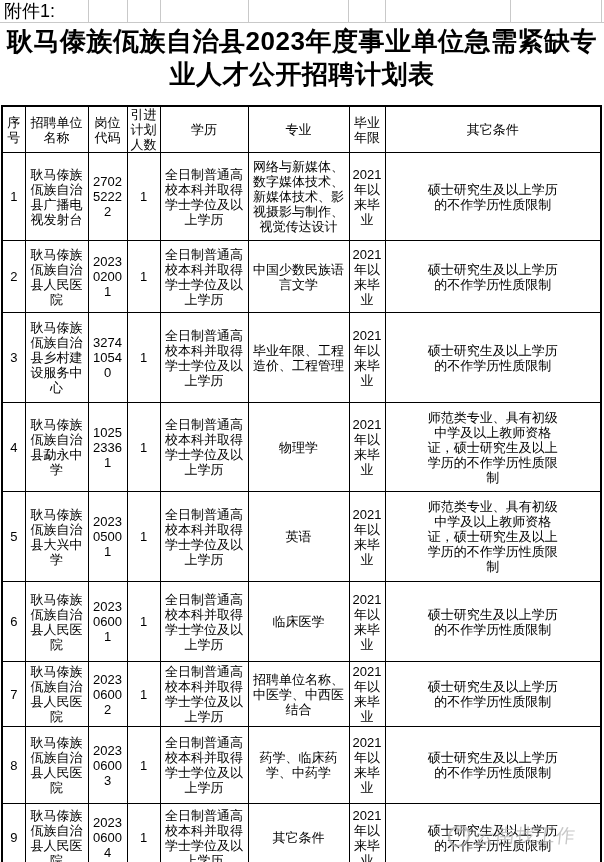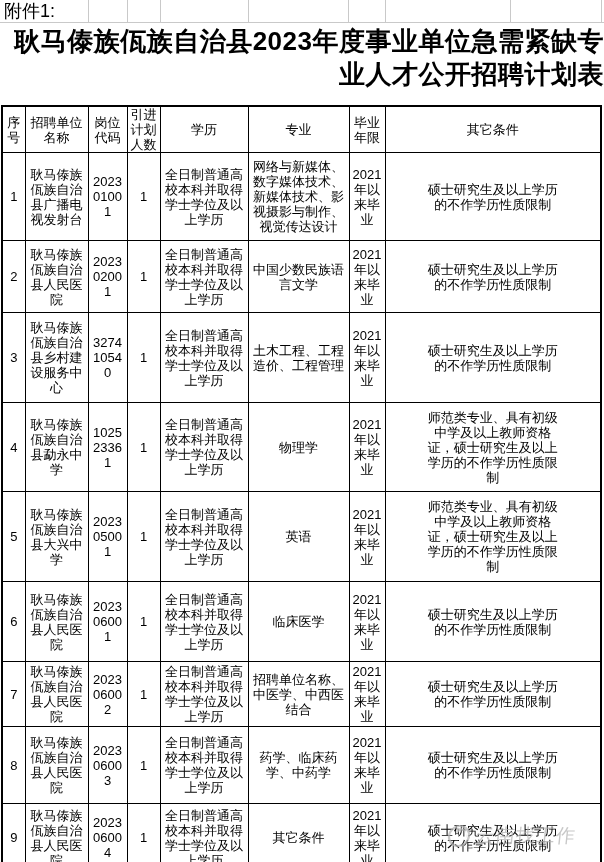--- a/index.html
+++ b/index.html
@@ -8,21 +8,21 @@
     font-family:"Liberation Sans", sans-serif; color:#000; overflow:hidden;
   }
   
   .top-strip { position:absolute; top:0; left:0; width:604px; height:22px; }
   .attach-label { position:absolute; top:2px; left:4px; font-size:18px; line-height:19px; }
   .vline { position:absolute; top:0; width:1px; height:22px; background:#c9c9c9; }
   .hline { position:absolute; top:22px; left:0; width:604px; height:1px; background:#c9c9c9; }
 
   .title {
     position:absolute; top:25px; left:0; width:604px;
-    text-align:right; font-weight:bold; font-size:26px; line-height:33px;
+    text-align:center; font-weight:bold; font-size:26px; line-height:33px;
     letter-spacing:0.5px;
   }
 
   table.plan {
     position:absolute; top:105px; left:1px; width:601px;
     border-collapse:collapse; table-layout:fixed;
     border:2px solid #000;
   }
   table.plan th, table.plan td {
     border:1px solid #000; font-weight:normal;
@@ -88,21 +88,21 @@
           <th>学历</th>
           <th>专业</th>
           <th>毕业年限</th>
           <th>其它条件</th>
         </tr>
       </thead>
     <tbody>
         <tr>
           <td class="col-no">1</td>
           <td class="col-unit">耿马傣族佤族自治县广播电视发射台</td>
-          <td class="col-code">202301001</td>
+          <td class="col-code">270252222</td>
           <td class="col-count">1</td>
           <td class="col-education">全日制普通高校本科并取得学士学位及以上学历</td>
           <td class="col-major">网络与新媒体、数字媒体技术、新媒体技术、影视摄影与制作、视觉传达设计</td>
           <td class="col-grad_year">2021年以来毕业</td>
           <td class="col-other"><span class="wrapcap">硕士研究生及以上学历的不作学历性质限制</span></td>
         </tr>
         <tr>
           <td class="col-no">2</td>
           <td class="col-unit">耿马傣族佤族自治县人民医院</td>
           <td class="col-code">202302001</td>
@@ -111,21 +111,21 @@
           <td class="col-major">中国少数民族语言文学</td>
           <td class="col-grad_year">2021年以来毕业</td>
           <td class="col-other"><span class="wrapcap">硕士研究生及以上学历的不作学历性质限制</span></td>
         </tr>
         <tr>
           <td class="col-no">3</td>
           <td class="col-unit">耿马傣族佤族自治县乡村建设服务中心</td>
           <td class="col-code">327410540</td>
           <td class="col-count">1</td>
           <td class="col-education">全日制普通高校本科并取得学士学位及以上学历</td>
-          <td class="col-major">土木工程、工程造价、工程管理</td>
+          <td class="col-major">毕业年限、工程造价、工程管理</td>
           <td class="col-grad_year">2021年以来毕业</td>
           <td class="col-other"><span class="wrapcap">硕士研究生及以上学历的不作学历性质限制</span></td>
         </tr>
         <tr>
           <td class="col-no">4</td>
           <td class="col-unit">耿马傣族佤族自治县勐永中学</td>
           <td class="col-code">102523361</td>
           <td class="col-count">1</td>
           <td class="col-education">全日制普通高校本科并取得学士学位及以上学历</td>
           <td class="col-major">物理学</td>

